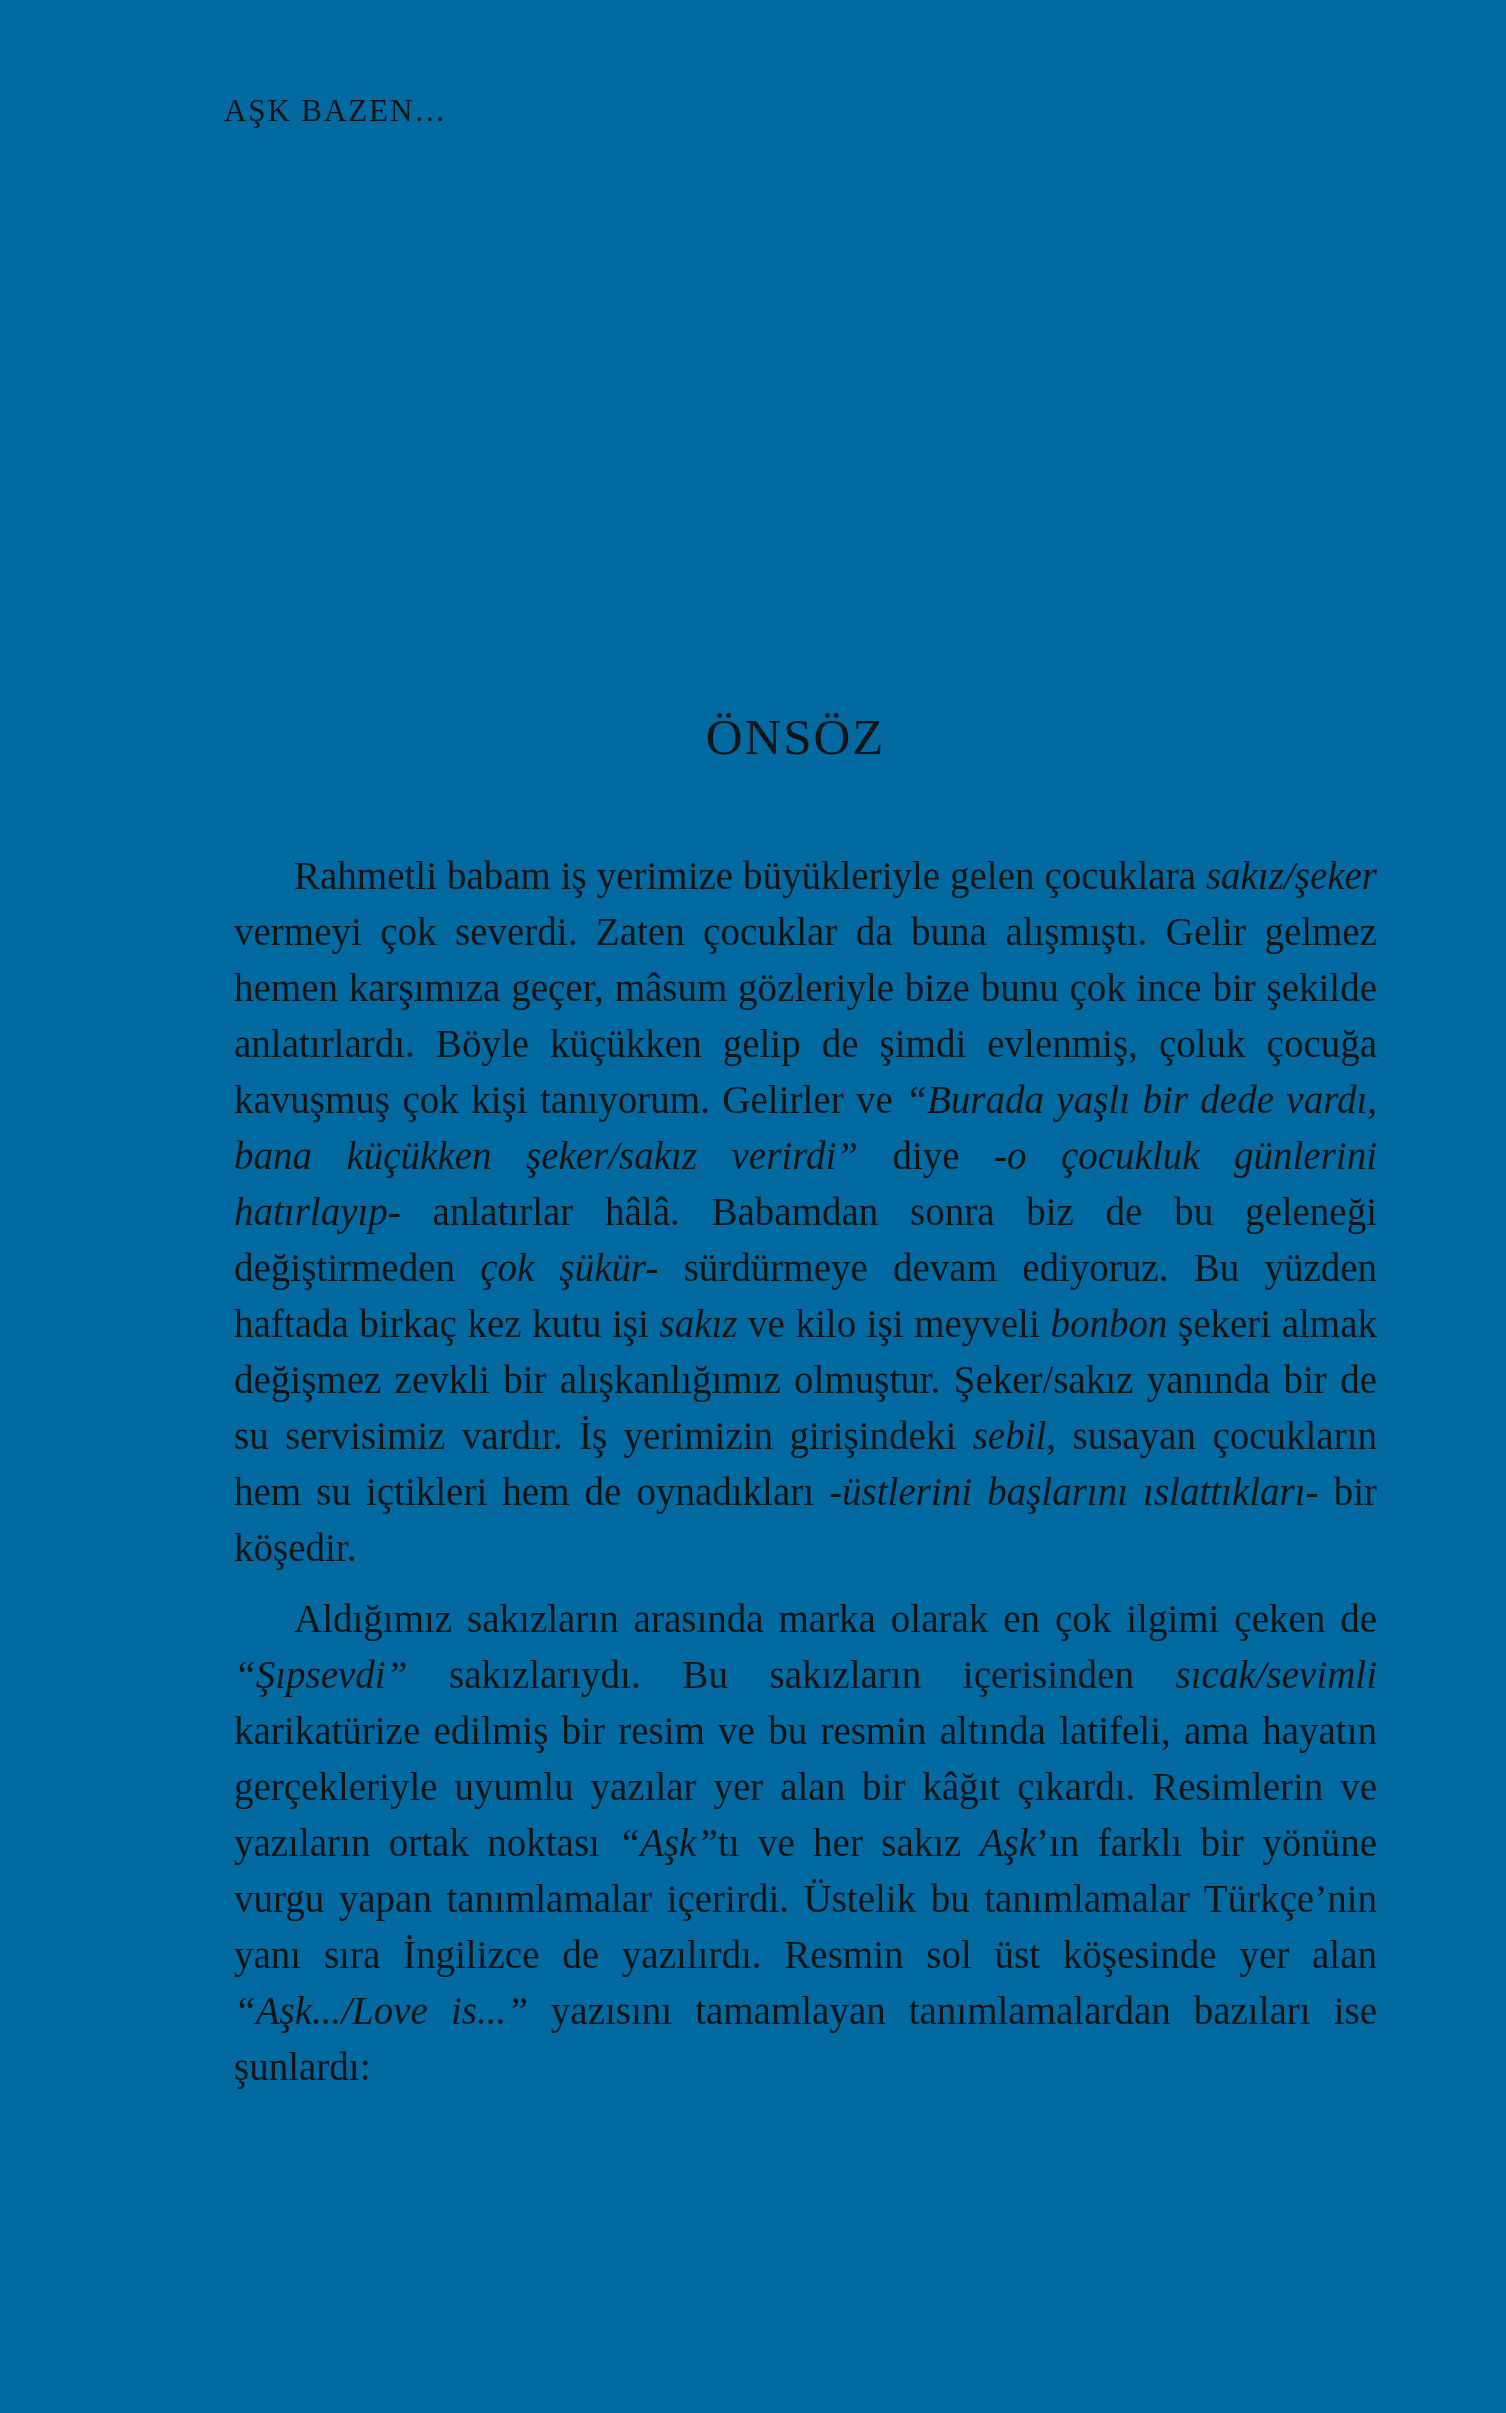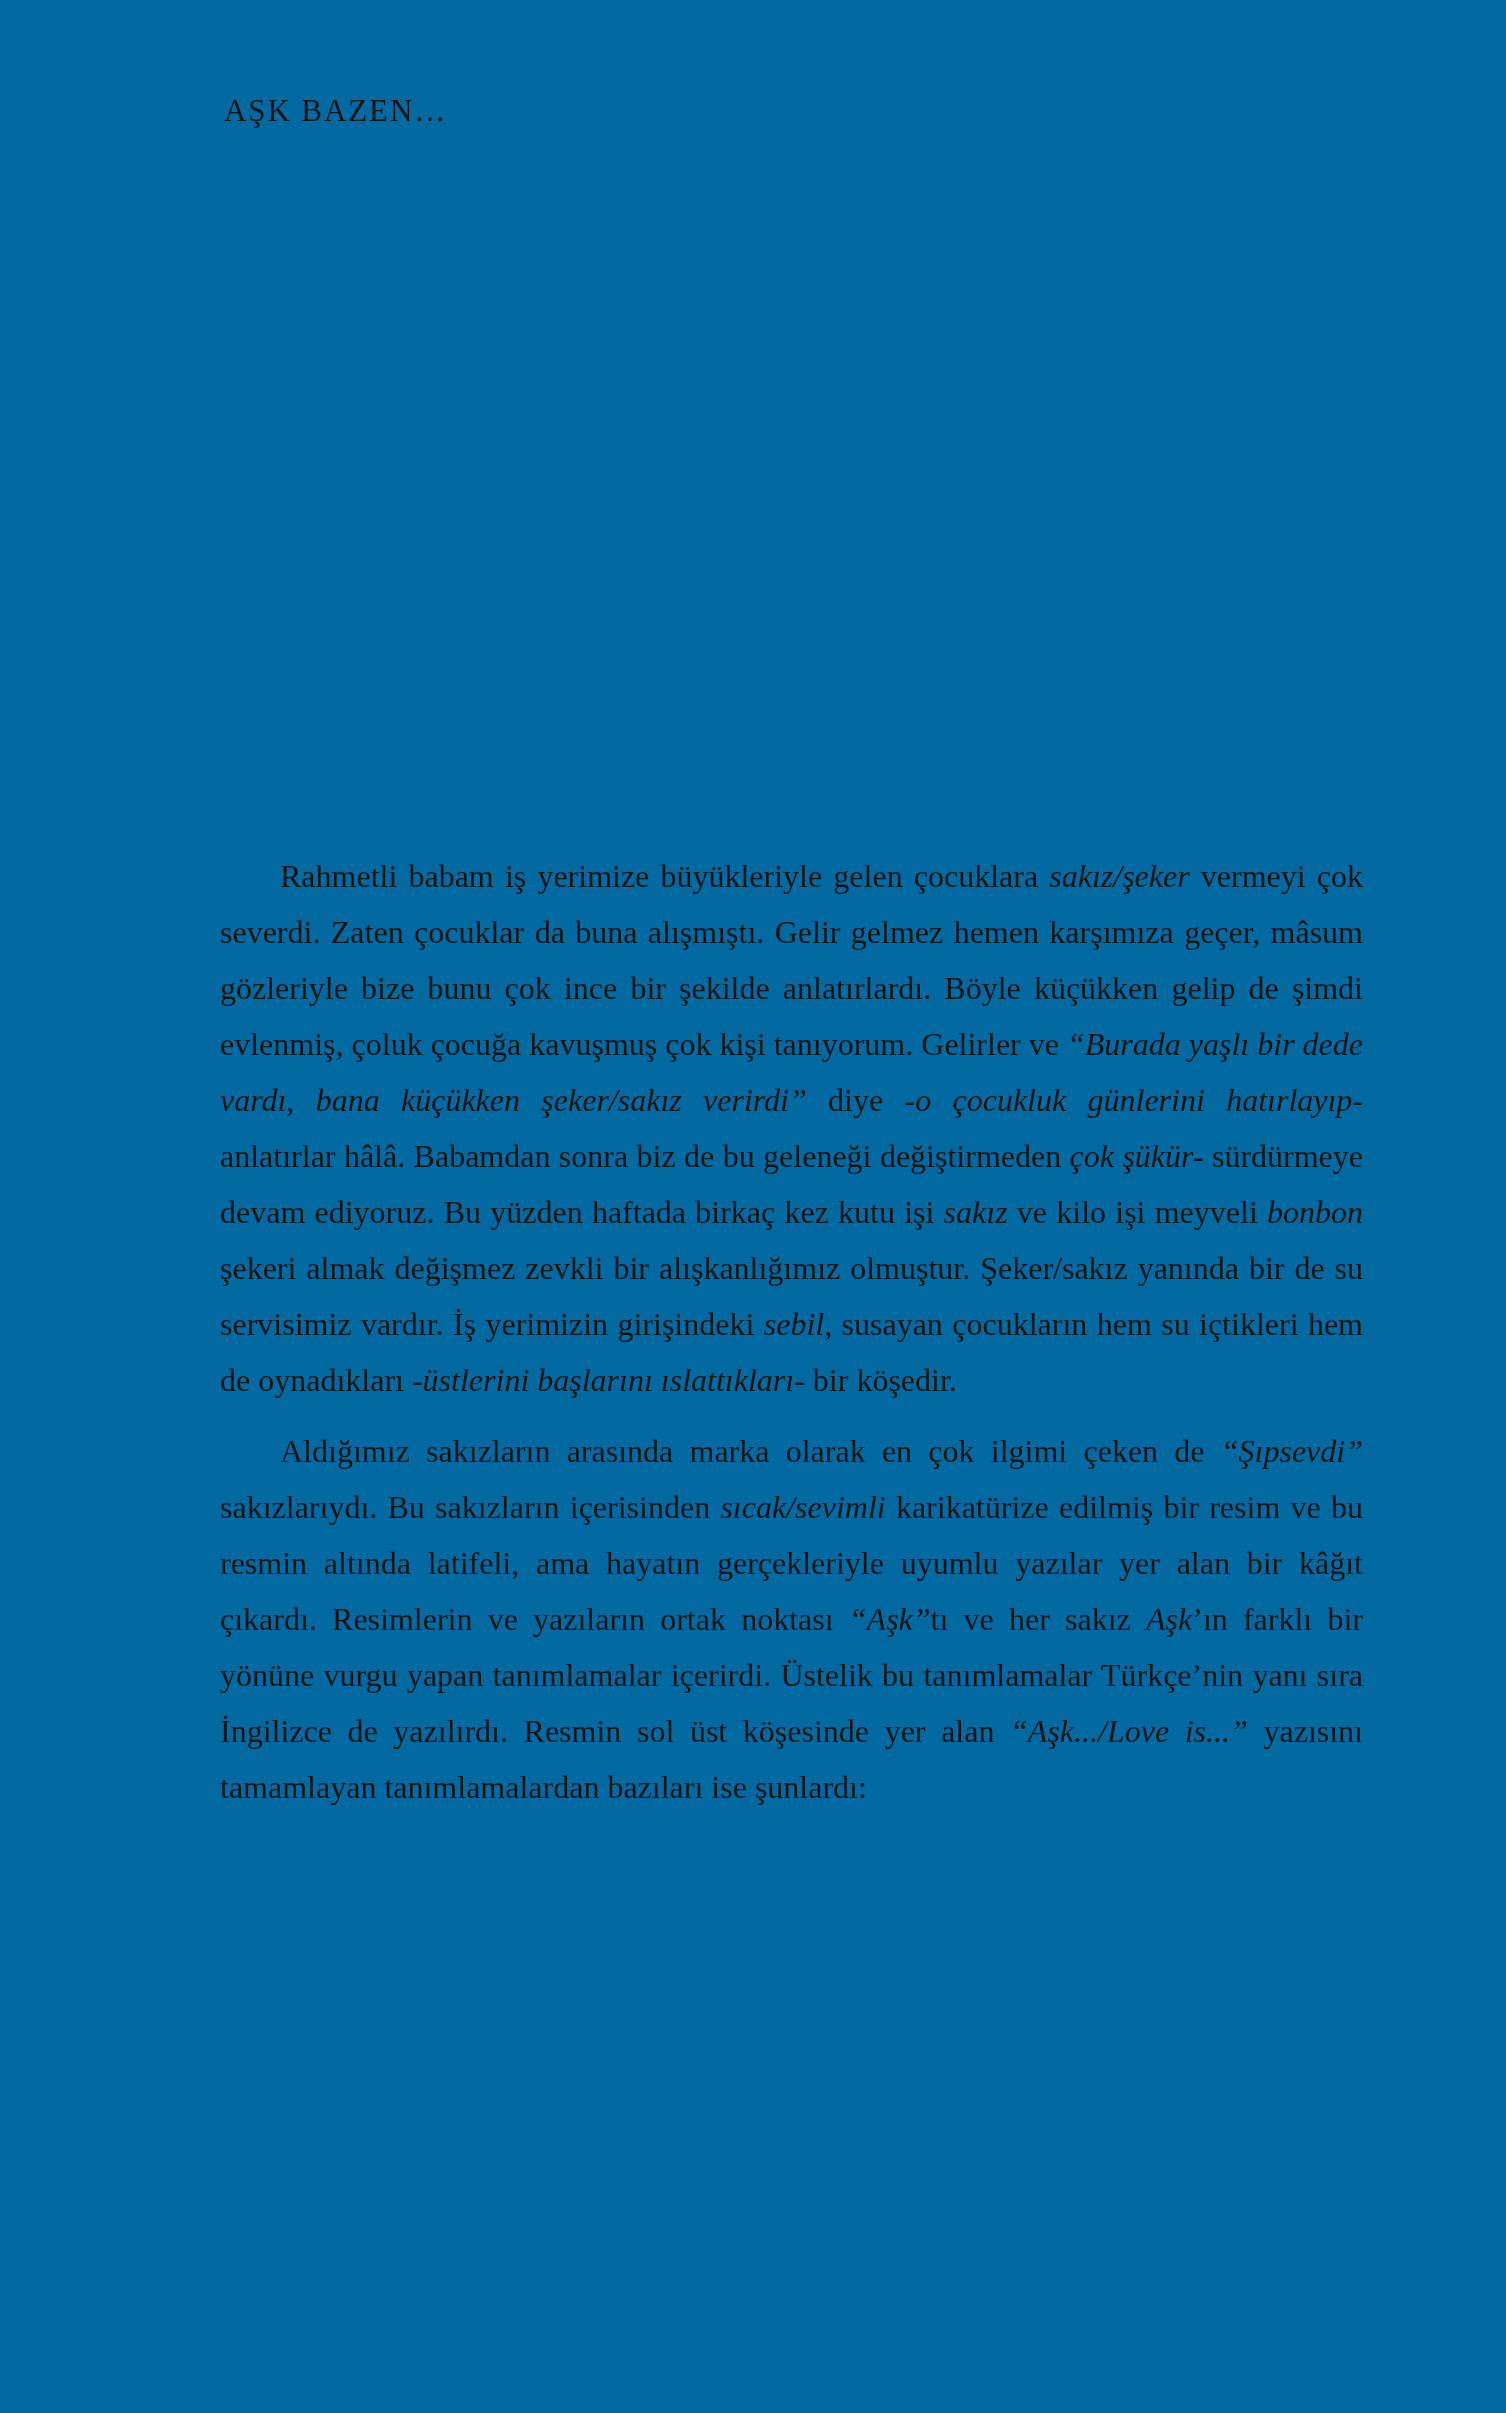--- a/index.html
+++ b/index.html
@@ -30,24 +30,24 @@
     top: 708px;
     width: 1143px;
     margin: 0;
     text-align: center;
     font-size: 51px;
     font-weight: normal;
     letter-spacing: 1.9px;
   }
   .body-text {
     position: absolute;
-    left: 220px;
+    left: 234px;
     top: 848px;
     width: 1143px;
-    font-size: 32px;
+    font-size: 39px;
     line-height: 56px;
     text-align: justify;
     text-justify: inter-word;
   }
   .body-text p {
     margin: 0;
     text-indent: 60px;
   }
   .body-text p + p {
     margin-top: 15px;
@@ -56,20 +56,21 @@
     font-style: italic;
   }
 </style>
 </head>
 <body>
 
 <div class="page">
 
   <div class="running-head">AŞK BAZEN…</div>
 
+  <h1 class="chapter-title">ÖNSÖZ</h1>
 
   <div class="body-text">
     <p><span>Rahmetli babam iş yerimize büyükleriyle gelen çocuklara </span><span class="italic">sakız/şeker</span><span> vermeyi çok severdi. Zaten çocuklar da buna alışmıştı. Gelir gelmez hemen karşımıza geçer, mâsum gözleriyle bize bunu çok ince bir şekilde anlatırlardı. Böyle küçükken gelip de şimdi evlenmiş, çoluk çocuğa kavuşmuş çok kişi tanıyorum. Gelirler ve </span><span class="italic">“Burada yaşlı bir dede vardı, bana küçükken şeker/sakız verirdi”</span><span> diye </span><span class="italic">-o çocukluk günlerini hatırlayıp-</span><span> anlatırlar hâlâ. Babamdan sonra biz de bu geleneği değiştirmeden </span><span class="italic">çok şükür-</span><span> sürdürmeye devam ediyoruz. Bu yüzden haftada birkaç kez kutu işi </span><span class="italic">sakız</span><span> ve kilo işi meyveli </span><span class="italic">bonbon</span><span> şekeri almak değişmez zevkli bir alışkanlığımız olmuştur. Şeker/sakız yanında bir de su servisimiz vardır. İş yerimizin girişindeki </span><span class="italic">sebil</span><span>, susayan çocukların hem su içtikleri hem de oynadıkları </span><span class="italic">-üstlerini başlarını ıslattıkları-</span><span> bir köşedir.</span></p>
     <p><span>Aldığımız sakızların arasında marka olarak en çok ilgimi çeken de </span><span class="italic">“Şıpsevdi”</span><span> sakızlarıydı. Bu sakızların içerisinden </span><span class="italic">sıcak/sevimli</span><span> karikatürize edilmiş bir resim ve bu resmin altında latifeli, ama hayatın gerçekleriyle uyumlu yazılar yer alan bir kâğıt çıkardı. Resimlerin ve yazıların ortak noktası </span><span class="italic">“Aşk”</span><span>tı ve her sakız </span><span class="italic">Aşk</span><span>’ın farklı bir yönüne vurgu yapan tanımlamalar içerirdi. Üstelik bu tanımlamalar Türkçe’nin yanı sıra İngilizce de yazılırdı. Resmin sol üst köşesinde yer alan </span><span class="italic">“Aşk.../Love is...”</span><span> yazısını tamamlayan tanımlamalardan bazıları ise şunlardı:</span></p>
   </div>
 
 </div>
 
 
 </body></html>

